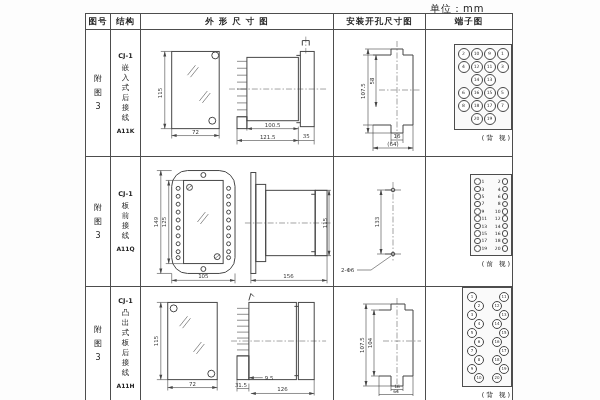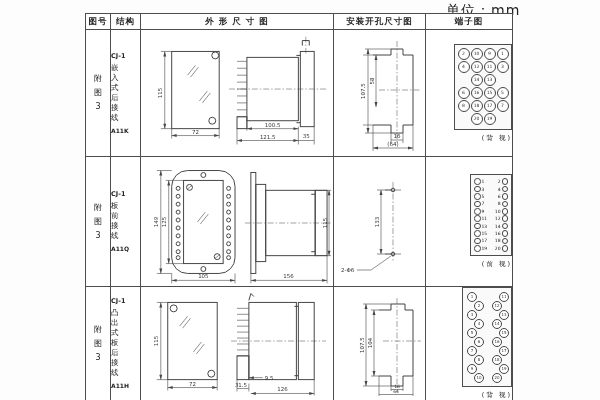--- a/index.html
+++ b/index.html
@@ -1,25 +1,25 @@
 <!DOCTYPE html>
 <html><head>
 <meta charset="utf-8">
 <style>
   html,body{margin:0;padding:0;}
   body{width:600px;height:400px;background:#fdfdfd;position:relative;
        font-family:"DejaVu Sans",sans-serif;color:#222;overflow:hidden;}
-  .unit-label{position:absolute;top:2px;left:430px;font-size:14px;letter-spacing:1px;margin-left:16px;}
+  .unit-label{position:absolute;top:2px;left:430px;font-size:10px;letter-spacing:1px;}
   table.spec{position:absolute;top:13px;left:85px;border-collapse:collapse;table-layout:fixed;background:#fff;}
   table.spec td,table.spec th{border:1px solid #4d4d4d;padding:0;text-align:center;vertical-align:middle;overflow:hidden;margin-top:47px;}
   th{font-size:8.5px;font-weight:bold;height:15px;letter-spacing:1px;}
   .fig-cell{font-size:8px;line-height:14px;}
   .fig-cell span{display:block;}
   .struct-cell{font-size:7.5px;}
-  .struct-stack{display:flex;flex-direction:column;align-items:flex-start;line-height:10px;}
+  .struct-stack{display:flex;flex-direction:column;align-items:center;line-height:10px;}
   .struct-top{font-size:6.5px;font-weight:bold;margin-bottom:2px;}
   .struct-code{font-size:6px;font-weight:bold;margin-top:3px;}
   svg{display:block;margin:0 auto;}
   svg line,svg rect,svg path,svg polyline,svg circle{stroke:#454545;fill:none;stroke-width:1;}
   svg .thin{stroke-width:.6;}
   svg .cl{stroke-width:.5;stroke-dasharray:6 2 1.5 2;}
   svg text{fill:#333;font-size:5.5px;stroke:none;font-family:"DejaVu Sans",sans-serif;}
   svg .arr{fill:#454545;stroke:none;}
   
   .term-wrap{display:flex;flex-direction:column;align-items:flex-end;}

